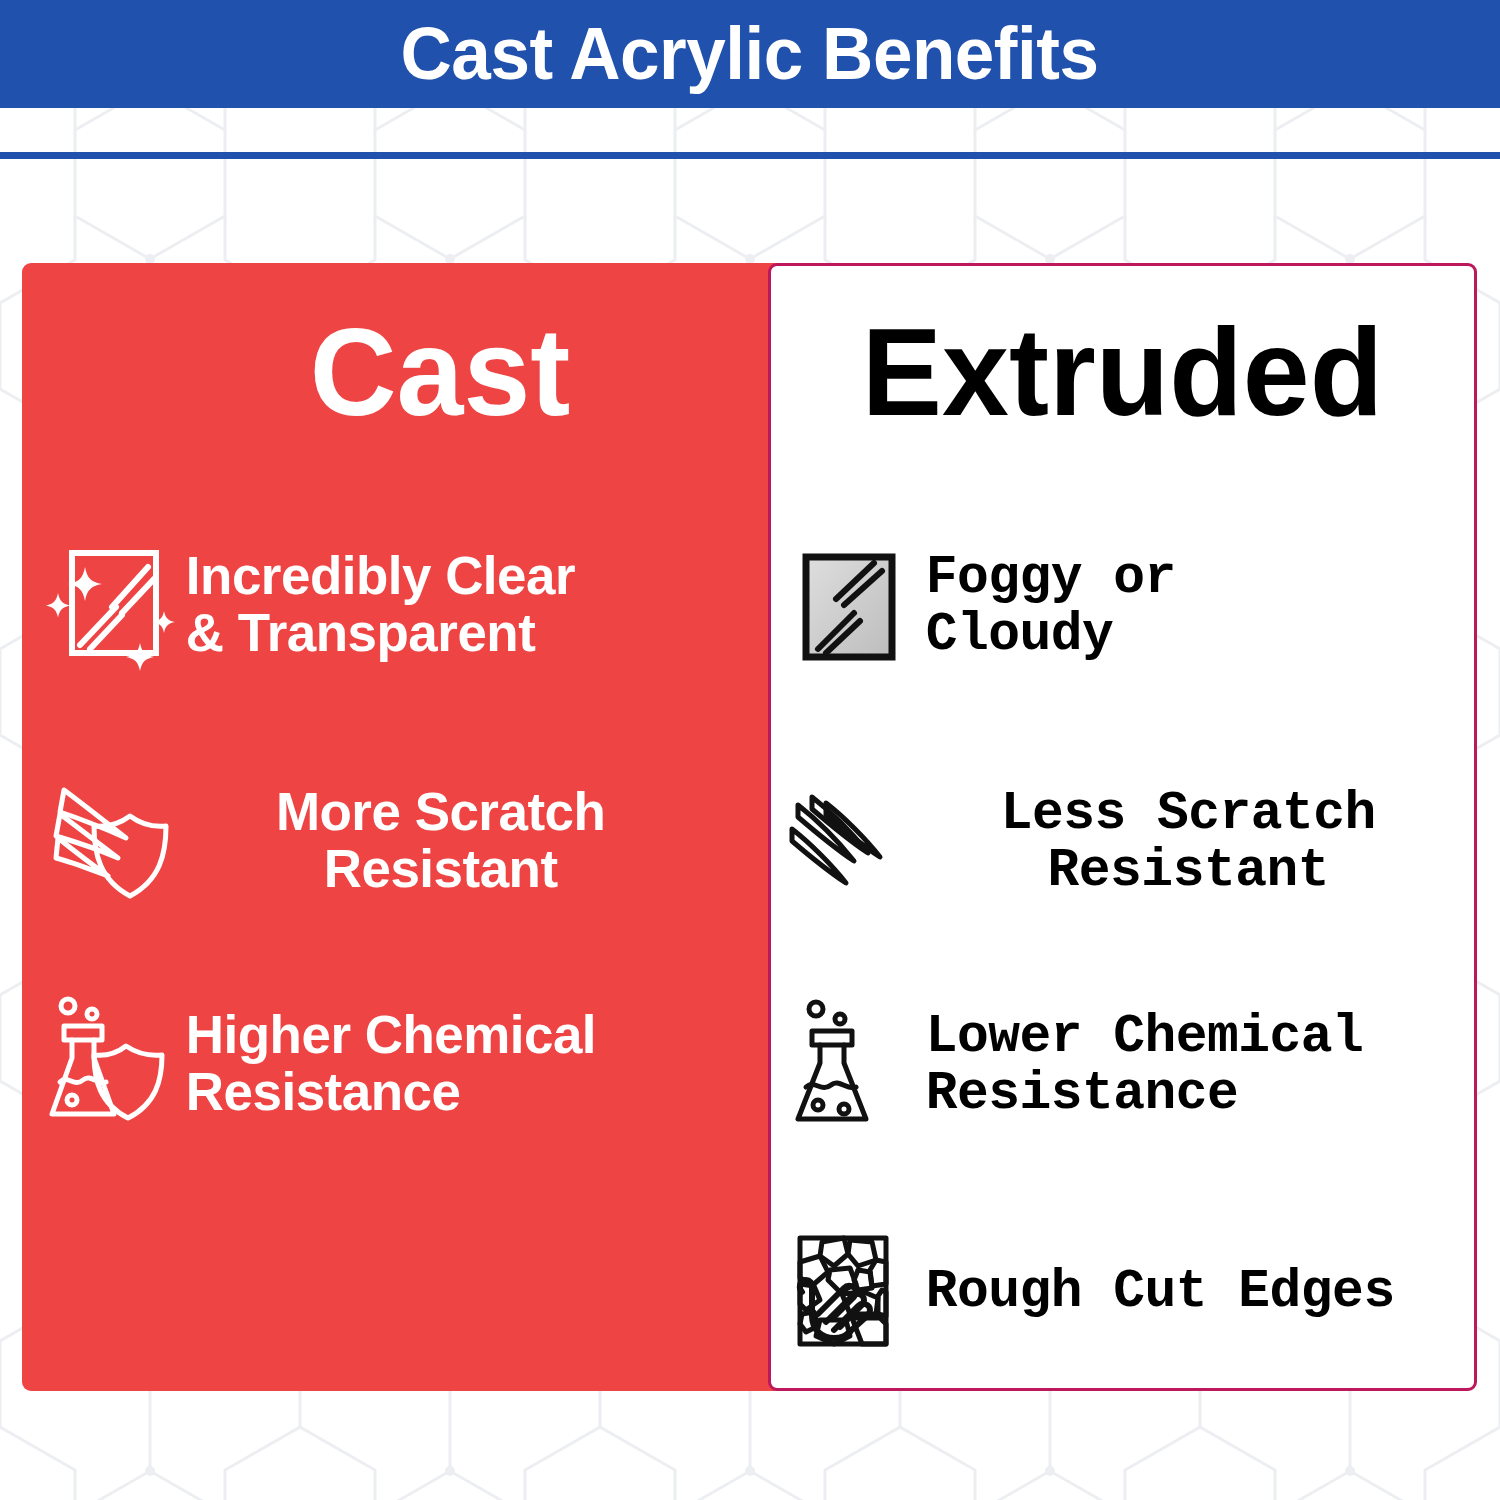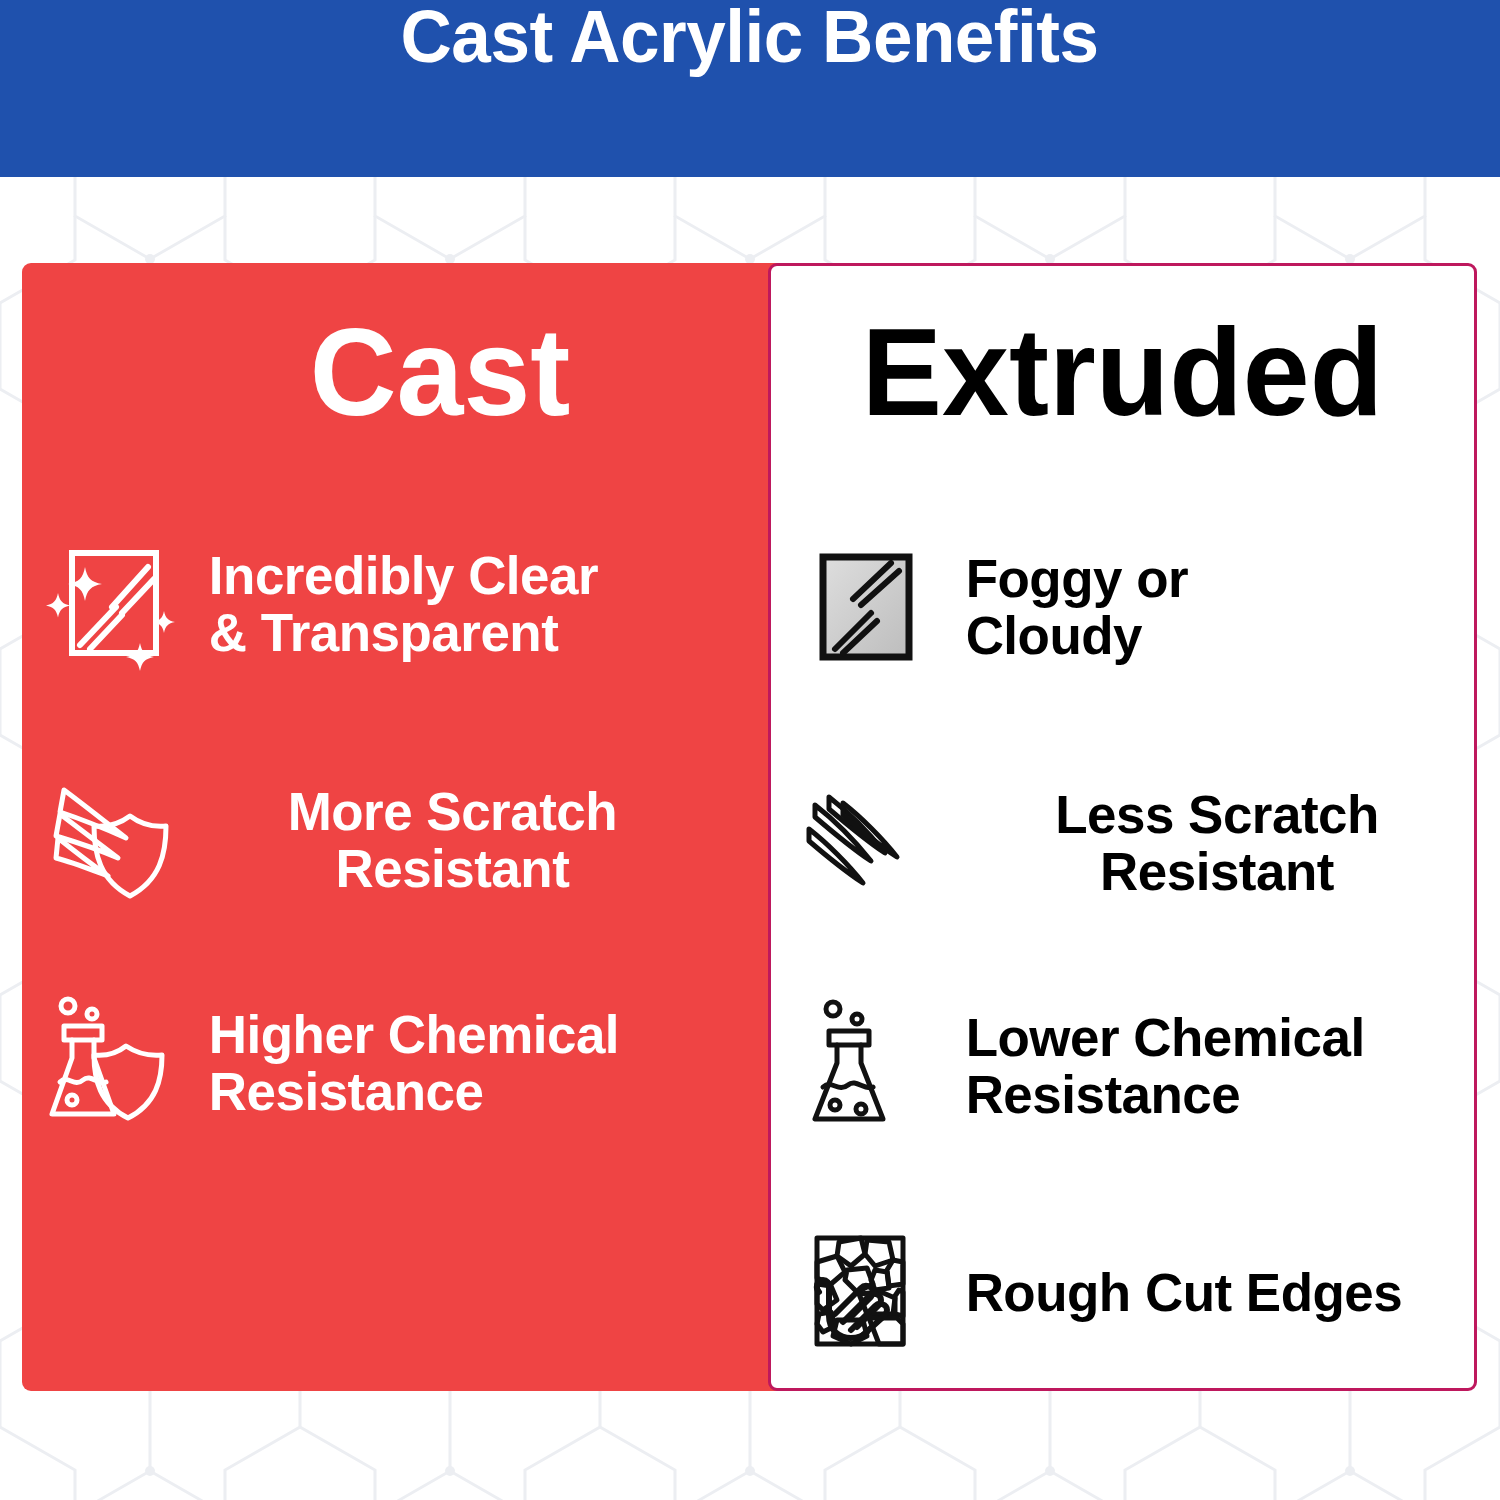--- a/index.html
+++ b/index.html
@@ -12,24 +12,24 @@
   }
 
   
   #watermark{
     position:absolute;left:0;top:0;width:1500px;height:1500px;
     z-index:0;pointer-events:none;
   }
 
   
   #header-band{
-    position:absolute;left:0;top:0;width:1500px;height:177px;
+    position:absolute;left:0;top:0;width:1500px;height:108px;
     background:#1f51ad;
     z-index:2;
-    display:flex;align-items:flex-start;justify-content:center;
+    display:flex;align-items:center;justify-content:center;
   }
   #header-title{
     color:#ffffff;
     font-size:74px;
     font-weight:bold;
     letter-spacing:-0.5px;
     line-height:1;
     text-align:center;
     transform:scaleX(0.96);
   }
@@ -80,24 +80,23 @@
 
   
   .rows{
     position:absolute;left:0;top:0;width:100%;height:100%;
   }
   .row{
     position:absolute;
     display:flex;
     align-items:center;
     box-sizing:border-box;
-    gap:23px;
   }
   #panel-cast .row{ left:24px; width:660px; }
-  #panel-extruded .row{ left:28px; width:680px; }
+  #panel-extruded .row{ left:11px; width:680px;font-family:Liberation Mono, monospace; }
 
   .row-r0{ top:276px; height:130px; }
   .row-r1{ top:512px; height:130px;text-align:center; }
   .row-r2{ top:730px; height:140px; }
   .row-r3{ top:966px; height:120px; }
 
   .row-icon{
     flex:0 0 auto;
     width:132px;
     height:120px;

